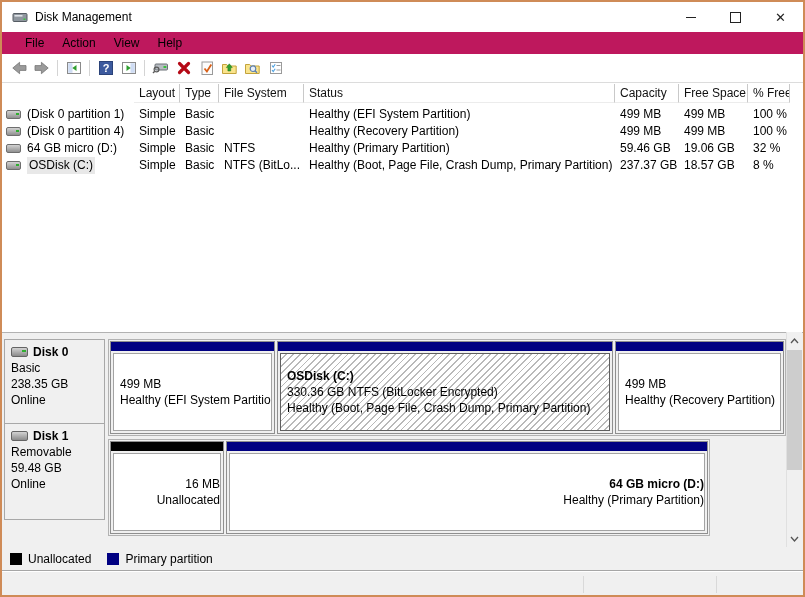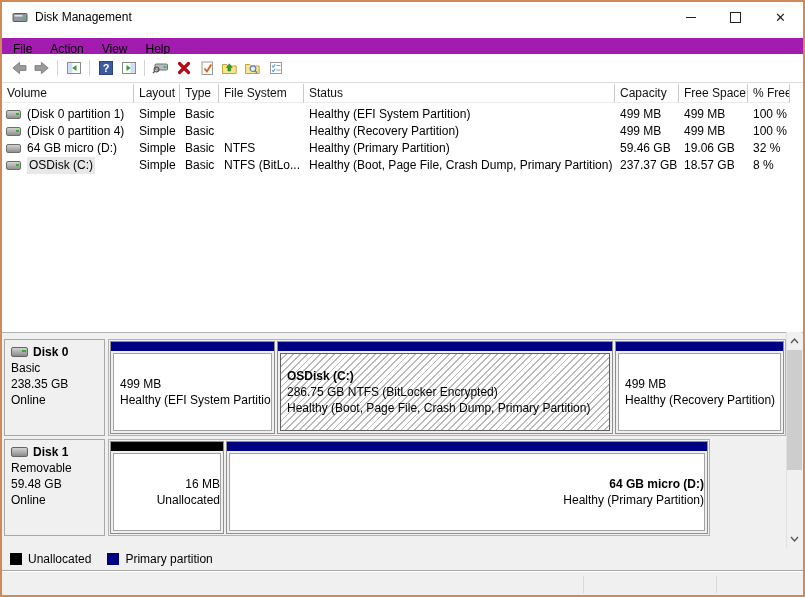--- a/index.html
+++ b/index.html
@@ -12,21 +12,21 @@
   
   #titlebar{position:absolute;left:0;top:0;width:100%;height:30px;background:#fff;display:flex;align-items:center;}
   #title-icon{margin-left:10px;width:16px;height:16px;flex:0 0 auto;}
   #title-text{margin-left:7px;font-size:12px;text-align:center;}
   #win-controls{position:absolute;right:0;top:0;height:30px;display:flex;}
   .wc{width:45px;height:30px;display:flex;align-items:center;justify-content:center;}
   .wc-min-glyph{width:10px;height:1px;background:#222;}
   .wc-max-glyph{width:9px;height:9px;border:1px solid #222;}
   .wc-close-glyph{font-size:13px;line-height:13px;color:#222;}
   
-  #menubar{position:absolute;left:0;top:36px;width:100%;height:22px;background:#a21caf;display:flex;align-items:center;padding-left:2px;box-sizing:border-box;}
+  #menubar{position:absolute;left:0;top:30px;width:100%;height:22px;background:#be185d;display:flex;align-items:center;padding-left:14px;box-sizing:border-box;}
   .menu-item{padding:3px 9px;font-size:12px;}
   
   #toolbar{position:absolute;left:0;top:52px;width:100%;height:29px;background:#fff;border-bottom:1px solid #dcdcdc;display:flex;align-items:center;padding-left:5px;box-sizing:border-box;}
   .tbtn{width:23px;height:23px;display:flex;align-items:center;justify-content:center;}
   .tsep{width:1px;height:16px;background:#d4d4d4;margin:0 4px;}
   
   #listview{position:absolute;left:0;top:81px;width:801px;height:249px;background:#fff;}
   #lv-header{position:absolute;left:0;top:1px;height:20px;width:801px;}
   .hcell{position:absolute;top:0;height:19px;line-height:19px;padding-left:5px;box-sizing:border-box;border-right:1px solid #c9c9c9;border-bottom:1px solid #ececec;white-space:nowrap;overflow:hidden;color:#111;}
   .lv-row{position:absolute;left:0;width:790px;height:17px;line-height:17px;}
@@ -174,21 +174,20 @@
         <rect x="2.5" y="2.5" width="11" height="11" fill="#fff" stroke="#9a9a9a"></rect>
         <path d="M4 5.5l1.2 1.5 2-2.8" stroke="#4aa0e0" fill="none" stroke-width="1.1"></path>
         <path d="M4 10l1.2 1.5 2-2.8" stroke="#4aa0e0" fill="none" stroke-width="1.1"></path>
         <path d="M8.5 5.5h4M8.5 10h4" stroke="#9a9a9a" stroke-width="1"></path>
       </svg>
     </div>
   </div>
 
   <div id="listview">
     <div id="lv-header">
-      <div class="hcell c0">Volume</div>
       <div class="hcell c1">Layout</div>
       <div class="hcell c2">Type</div>
       <div class="hcell c3">File System</div>
       <div class="hcell c4">Status</div>
       <div class="hcell c5">Capacity</div>
       <div class="hcell c6">Free Space</div>
       <div class="hcell c7">% Free</div>
     </div>
 
     <div class="lv-row" style="top:23px;">
@@ -264,34 +263,34 @@
         <div class="pbar bar-primary"></div>
         <div class="pbody">
           <div>499 MB</div>
           <div>Healthy (EFI System Partition)</div>
         </div>
       </div>
       <div class="part selected" style="width:336px;flex:0 0 auto;">
         <div class="pbar bar-primary"></div>
         <div class="pbody">
           <div class="ptitle">OSDisk  (C:)</div>
-          <div>286.75 GB NTFS (BitLocker Encrypted)</div>
+          <div>330.36 GB NTFS (BitLocker Encrypted)</div>
           <div>Healthy (Boot, Page File, Crash Dump, Primary Partition)</div>
         </div>
       </div>
       <div class="part" style="flex:1;">
         <div class="pbar bar-primary"></div>
         <div class="pbody">
           <div>499 MB</div>
           <div>Healthy (Recovery Partition)</div>
         </div>
       </div>
     </div>
 
-    <div class="disk-panel" style="top:106px;">
+    <div class="disk-panel" style="top:90px;">
       <div class="dname">
           <span class="diskico2"></span>
           <span>Disk 1</span>
         </div>
       <div>Removable</div>
       <div>59.48 GB</div>
       <div>Online</div>
     </div>
     <div class="parts" style="left:106px;top:106px;width:602px;text-align:right;">
       <div class="part" style="width:114px;flex:0 0 auto;">

